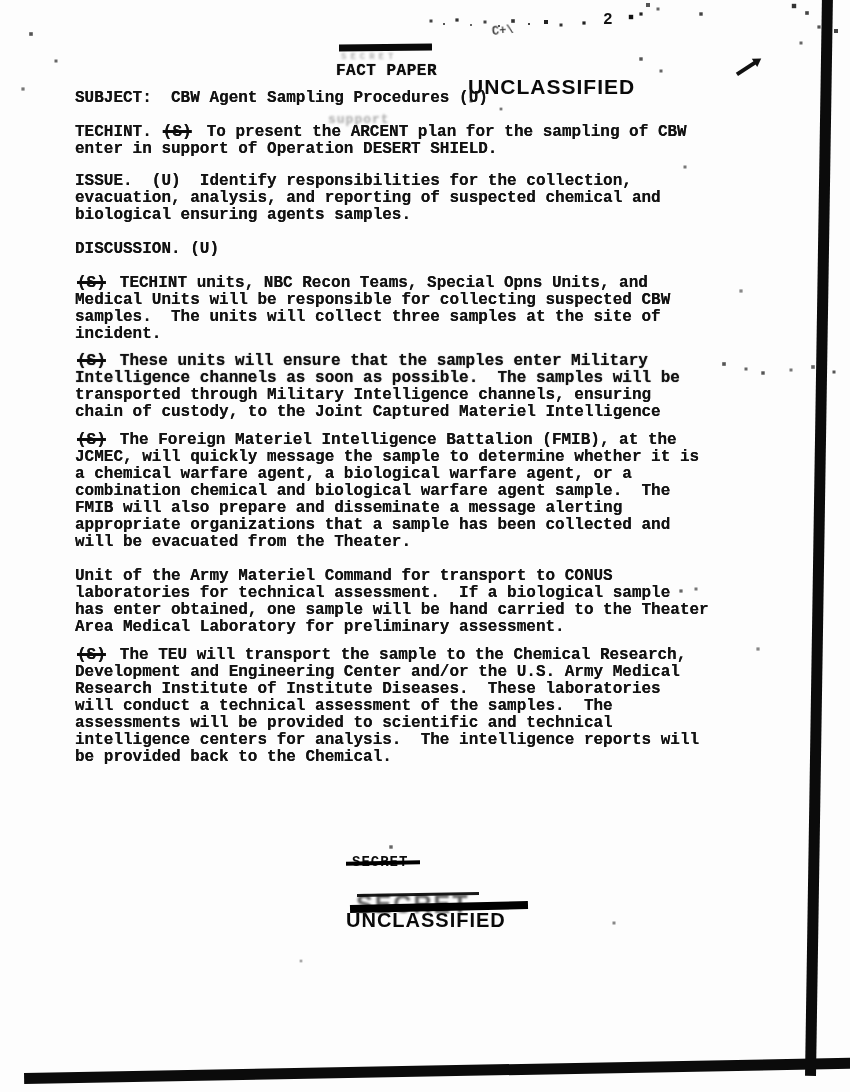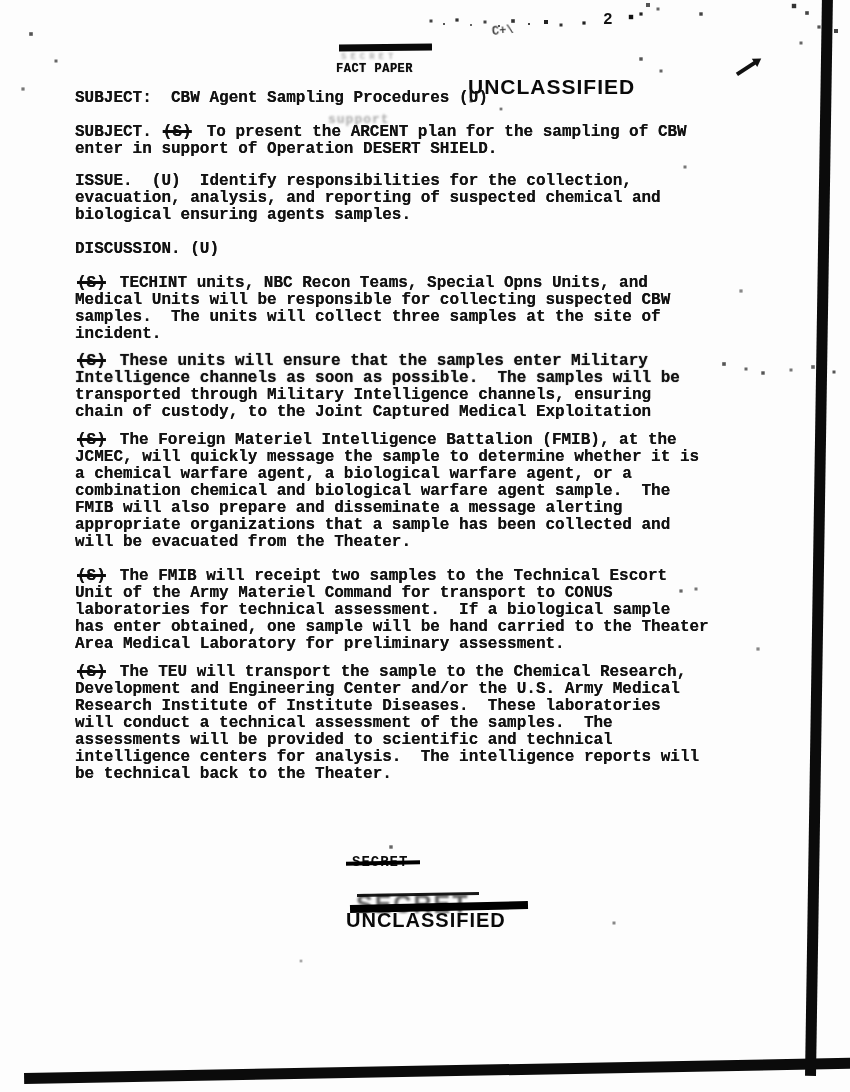--- a/index.html
+++ b/index.html
@@ -46,21 +46,21 @@
     position:absolute;left:468px;top:35px;font-size:21px;
     filter:blur(0.2px);
   }
   .hdr-ghost2{
     position:absolute;left:492px;top:24px;
     font-size:12px;font-weight:700;color:#222;
     transform:rotate(-6deg);filter:blur(0.4px);opacity:0.85;
   }
   .doc-title{
     position:absolute;left:336px;top:62px;
-    font-size:12px;font-weight:700;color:#0d0d0d;letter-spacing:0.5px;
+    font-size:16px;font-weight:700;color:#0d0d0d;letter-spacing:0.5px;
     text-shadow:0 0 0.7px rgba(10,10,10,0.9);
     text-align:center;
   }
   .subject-ghost{
     position:absolute;left:328px;top:112px;
     font-size:13px;font-weight:700;color:#444;
     opacity:0.45;filter:blur(1.1px);letter-spacing:1px;
   }
   .arrow-mark{
     position:absolute;left:738px;top:72px;width:22px;height:4px;
@@ -155,67 +155,66 @@
   <div class="hdr-ghost2">C+\</div>
   <div class="doc-title">FACT PAPER</div>
   <div class="subject-ghost">support</div>
   <div class="arrow-mark"></div>
 
   <div class="doc-body">
 
     <div class="line">SUBJECT:  CBW Agent Sampling Procedures (U)</div>
     <div class="sp17"></div>
 
-    <div class="line"><span>SUBJECT.</span><s class="cls mid">(S)</s><span>To present the ARCENT plan for the sampling of CBW</span></div>
+    <div class="line"><span>TECHINT.</span><s class="cls mid">(S)</s><span>To present the ARCENT plan for the sampling of CBW</span></div>
     <div class="line">enter in support of Operation DESERT SHIELD.</div>
     <div class="sp15"></div>
 
     <div class="line">ISSUE.  (U)  Identify responsibilities for the collection,</div>
     <div class="line">evacuation, analysis, and reporting of suspected chemical and</div>
     <div class="line">biological ensuring agents samples.</div>
     <div class="sp17"></div>
 
     <div class="line">DISCUSSION. (U)</div>
     <div class="sp17"></div>
 
     <div class="line"><s class="cls start">(S)</s><span>TECHINT units, NBC Recon Teams, Special Opns Units, and</span></div>
     <div class="line">Medical Units will be responsible for collecting suspected CBW</div>
     <div class="line">samples.  The units will collect three samples at the site of</div>
     <div class="line">incident.</div>
     <div class="sp10"></div>
 
     <div class="line smudged"><s class="cls start">(S)</s><span>These units will ensure that the samples enter Military</span></div>
     <div class="line smudged">Intelligence channels as soon as possible.  The samples will be</div>
     <div class="line">transported through Military Intelligence channels, ensuring</div>
-    <div class="line">chain of custody, to the Joint Captured Medical Exploitation</div>
+    <div class="line">chain of custody, to the Joint Captured Materiel Intelligence</div>
     <div class="sp11"></div>
 
     <div class="line"><s class="cls start">(S)</s><span>The Foreign Materiel Intelligence Battalion (FMIB), at the</span></div>
     <div class="line">JCMEC, will quickly message the sample to determine whether it is</div>
     <div class="line">a chemical warfare agent, a biological warfare agent, or a</div>
     <div class="line">combination chemical and biological warfare agent sample.  The</div>
     <div class="line">FMIB will also prepare and disseminate a message alerting</div>
     <div class="line">appropriate organizations that a sample has been collected and</div>
     <div class="line">will be evacuated from the Theater.</div>
     <div class="sp17"></div>
 
-    <div class="line"><s class="cls start">(S)</s><span>The FMIB will receipt two samples to the Technical Escort</span></div>
     <div class="line">Unit of the Army Materiel Command for transport to CONUS</div>
     <div class="line">laboratories for technical assessment.  If a biological sample</div>
     <div class="line">has enter obtained, one sample will be hand carried to the Theater</div>
     <div class="line">Area Medical Laboratory for preliminary assessment.</div>
     <div class="sp11"></div>
 
     <div class="line"><s class="cls start">(S)</s><span>The TEU will transport the sample to the Chemical Research,</span></div>
     <div class="line">Development and Engineering Center and/or the U.S. Army Medical</div>
     <div class="line">Research Institute of Institute Diseases.  These laboratories</div>
     <div class="line">will conduct a technical assessment of the samples.  The</div>
     <div class="line">assessments will be provided to scientific and technical</div>
     <div class="line">intelligence centers for analysis.  The intelligence reports will</div>
-    <div class="line">be technical back to the Theater.</div>
+    <div class="line">be provided back to the Chemical.</div>
   </div>
 
   <div class="ftr-secret">SECRET</div>
   <div class="ftr-secret-bar"></div>
   <div class="ftr-unclass stamp">UNCLASSIFIED</div>
   <div class="ftr-stamp">SECRET</div>
   <div class="ftr-stamp-bar-thin"></div>
   <div class="ftr-stamp-bar"></div>
 
 </div>

